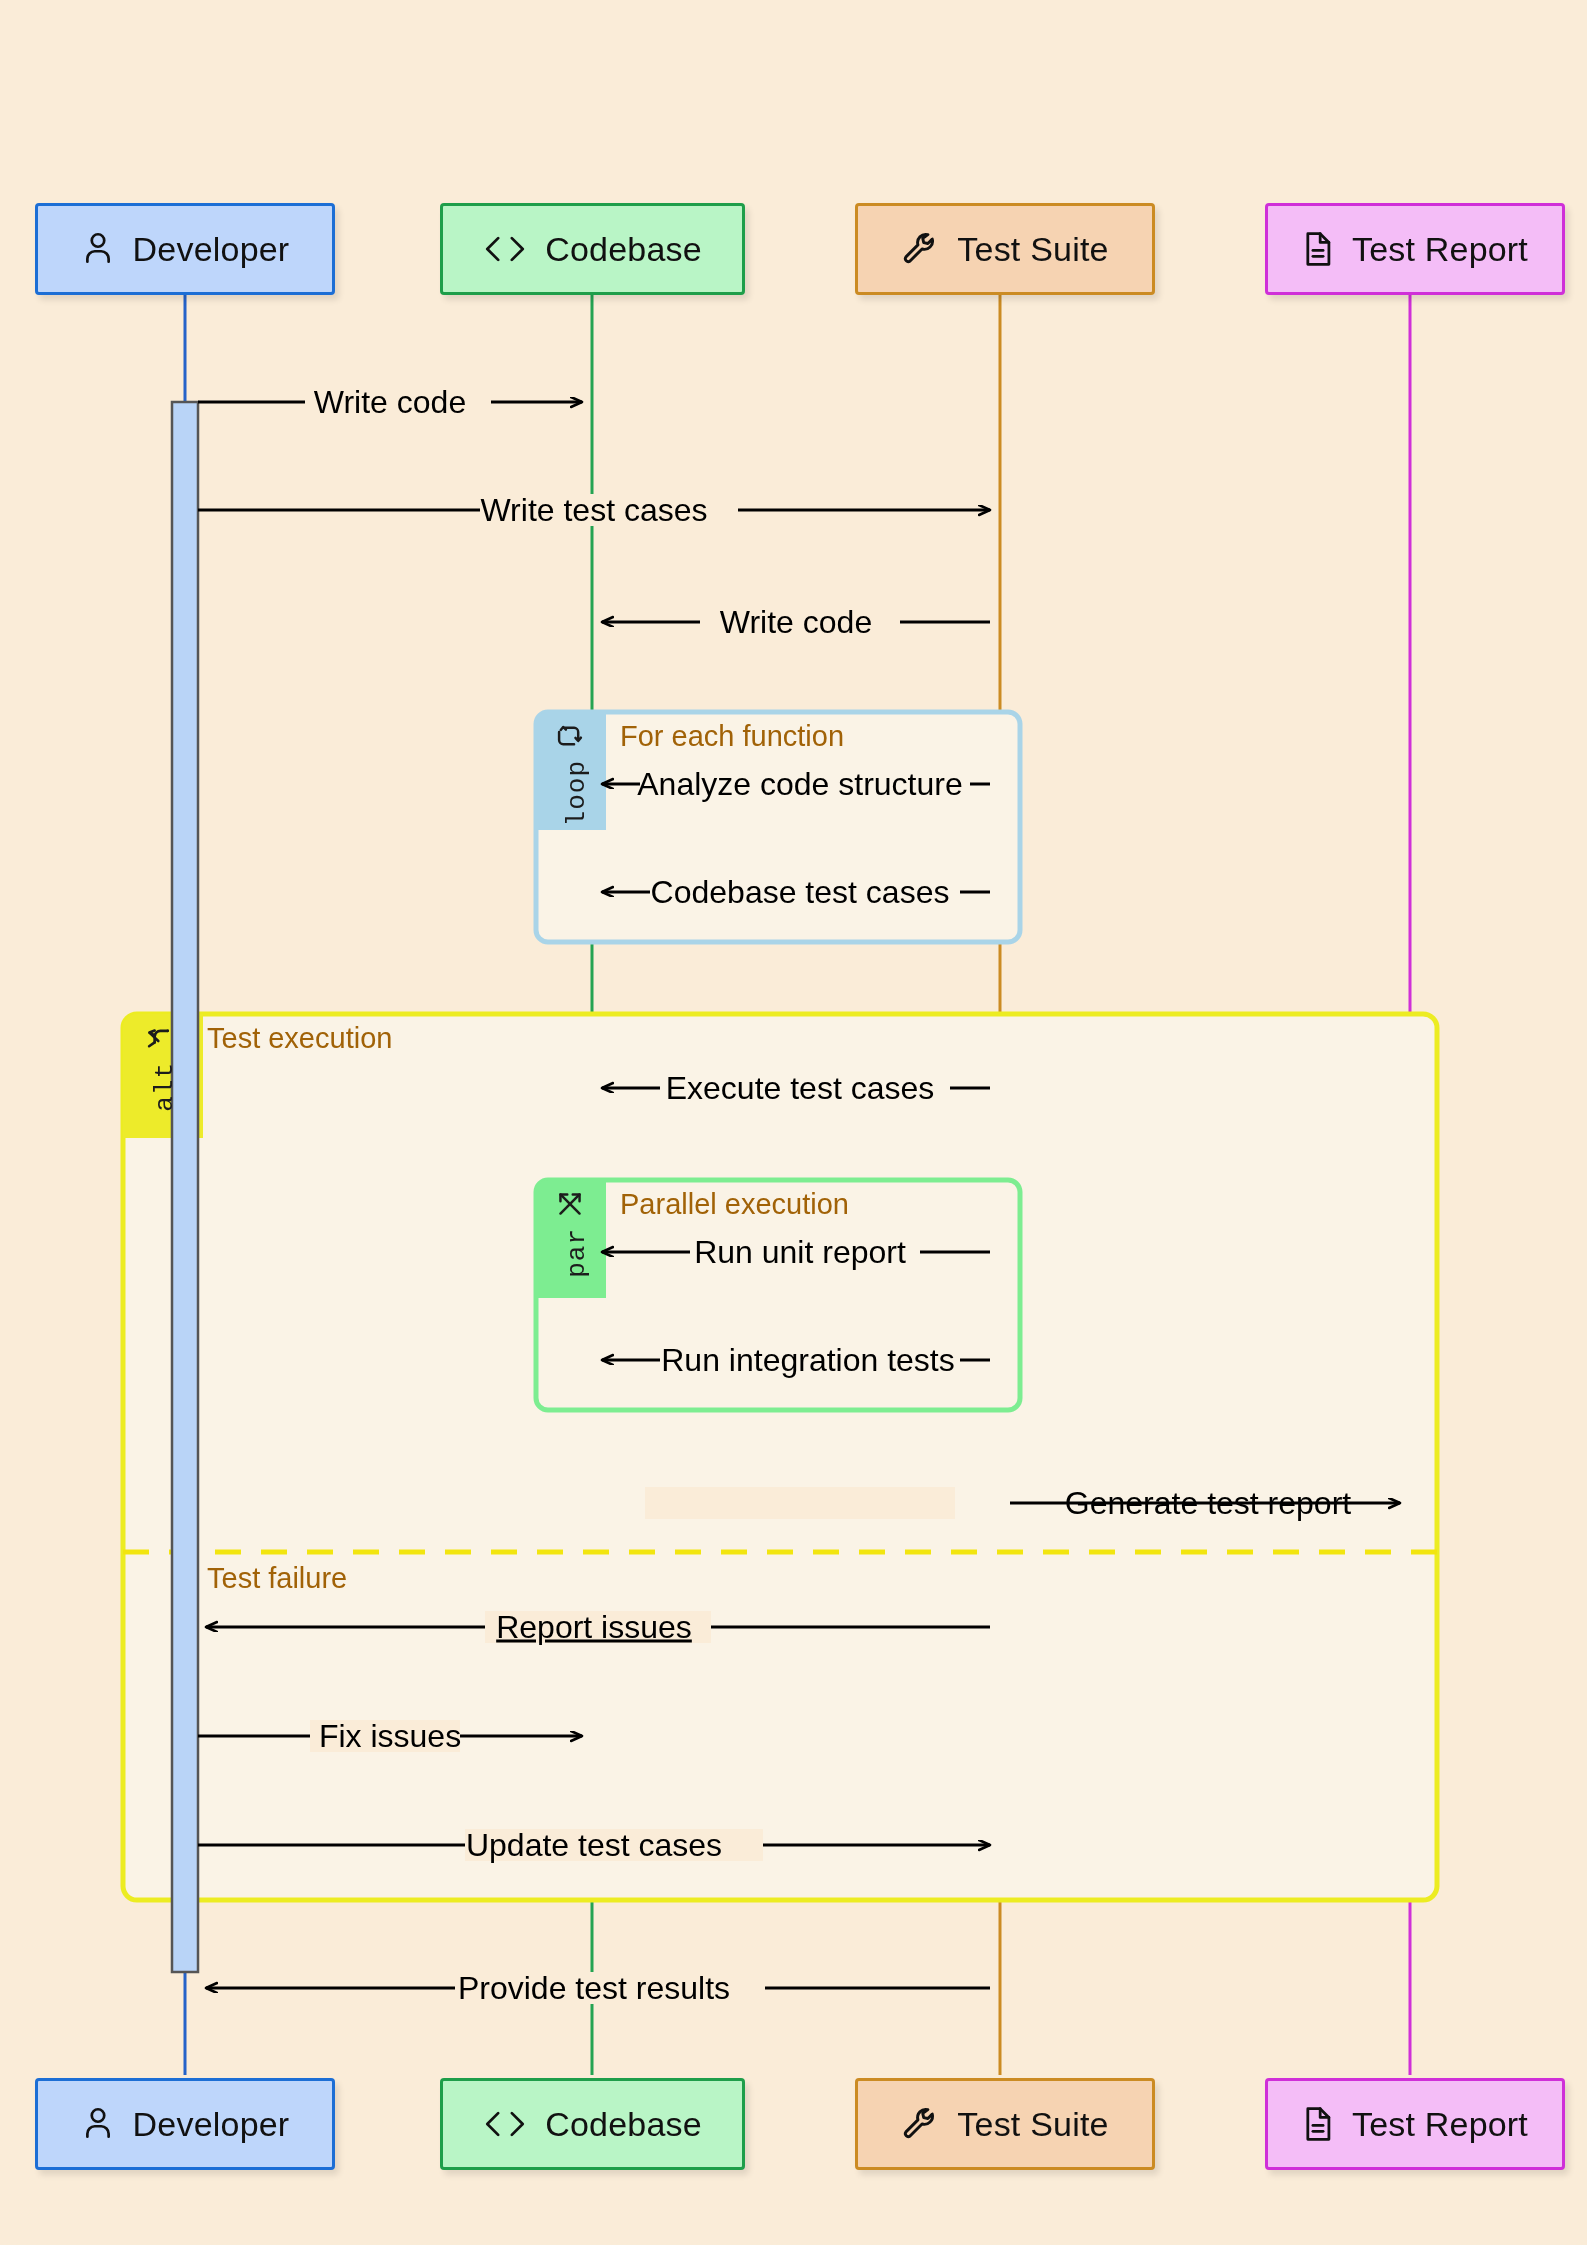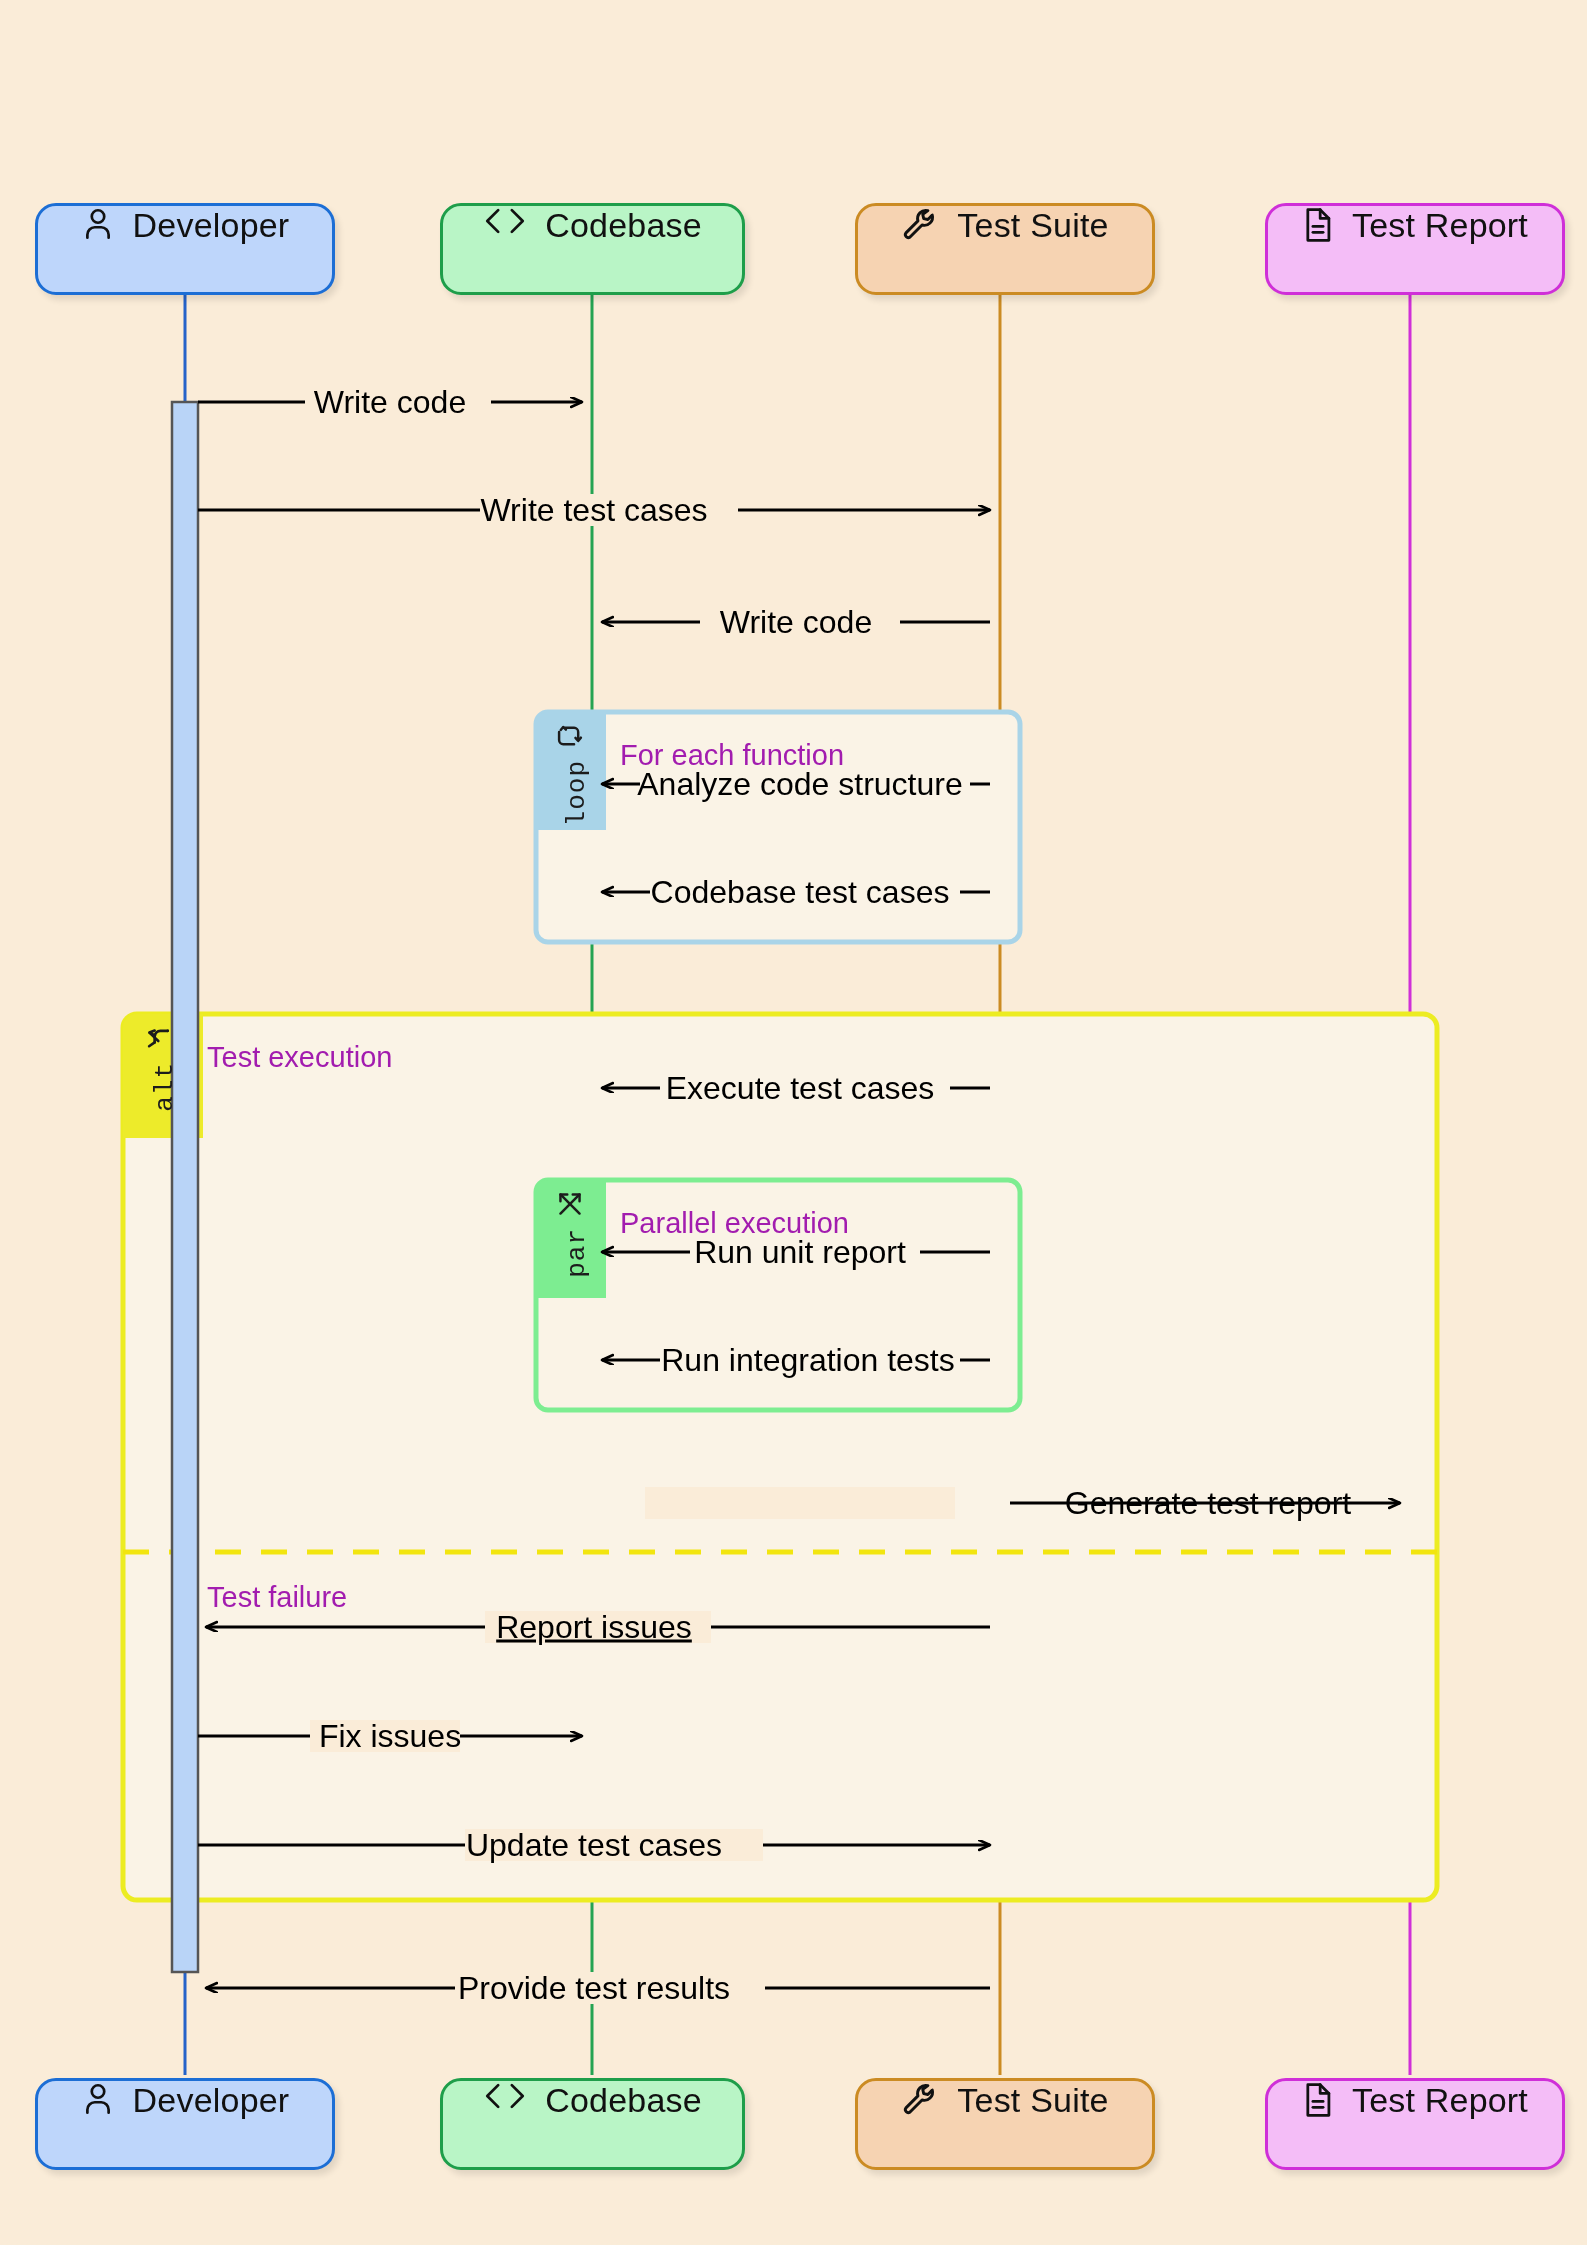--- a/index.html
+++ b/index.html
@@ -8,23 +8,23 @@
     width:1587px;height:2245px;
     background:#faecd8;
     font-family:"Liberation Sans", sans-serif;
     overflow:hidden;
   }
   #stage{position:relative;width:1587px;height:2245px;}
   svg.layer{position:absolute;left:0;top:0;width:1587px;height:2245px;overflow:visible;}
 
   .p-box{
     position:absolute;
-    border-radius:21px;
+    border-radius:4px;
     box-sizing:border-box;
-    display:flex;align-items:flex-start;justify-content:center;
+    display:flex;align-items:center;justify-content:center;
     gap:18px;
     box-shadow:4px 5px 6px rgba(0,0,0,0.10);
   }
   .p-label{
     font-size:34px;
     color:#111;
     letter-spacing:0.2px;
     white-space:nowrap;
   }
   .p-icon{display:flex;align-items:center;justify-content:center;}
@@ -34,23 +34,22 @@
     font-size:32px;
     color:#000;
     white-space:nowrap;
     transform:translate(-50%,-50%);
     background:transparent;
     padding:0 6px;
   }
   .frag-title{
     position:absolute;
     font-size:29px;
-    color:#a21caf;
+    color:#a16207;
     white-space:nowrap;
-    margin-top:19px;
   }
   .frag-tag{
     position:absolute;
     font-family:"Liberation Mono", monospace;
     font-size:26px;
     color:#1c1c1c;
     writing-mode:vertical-rl;
     transform:rotate(180deg);
     letter-spacing:1px;
   }

